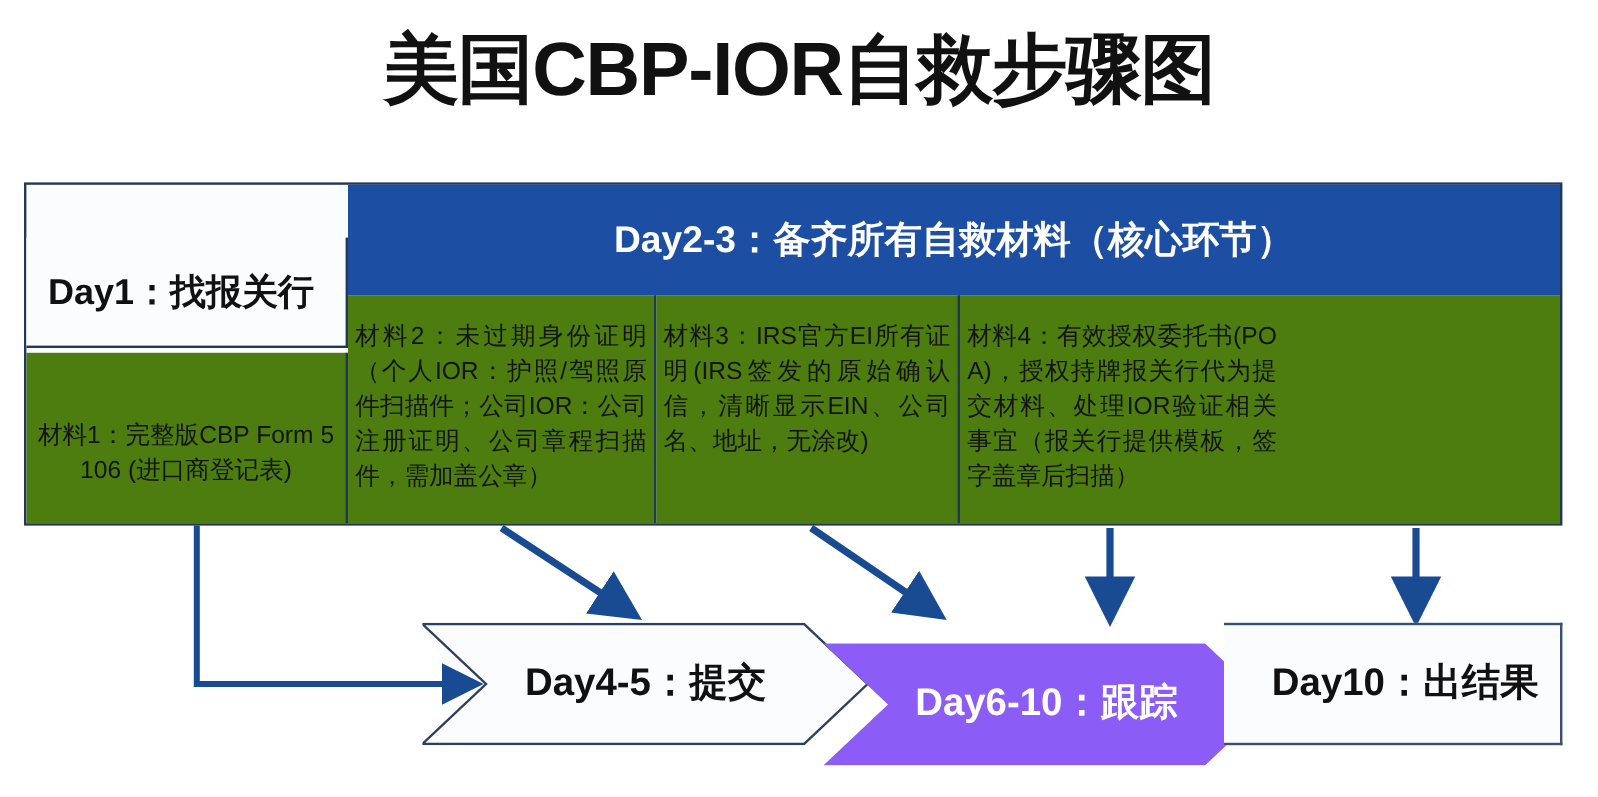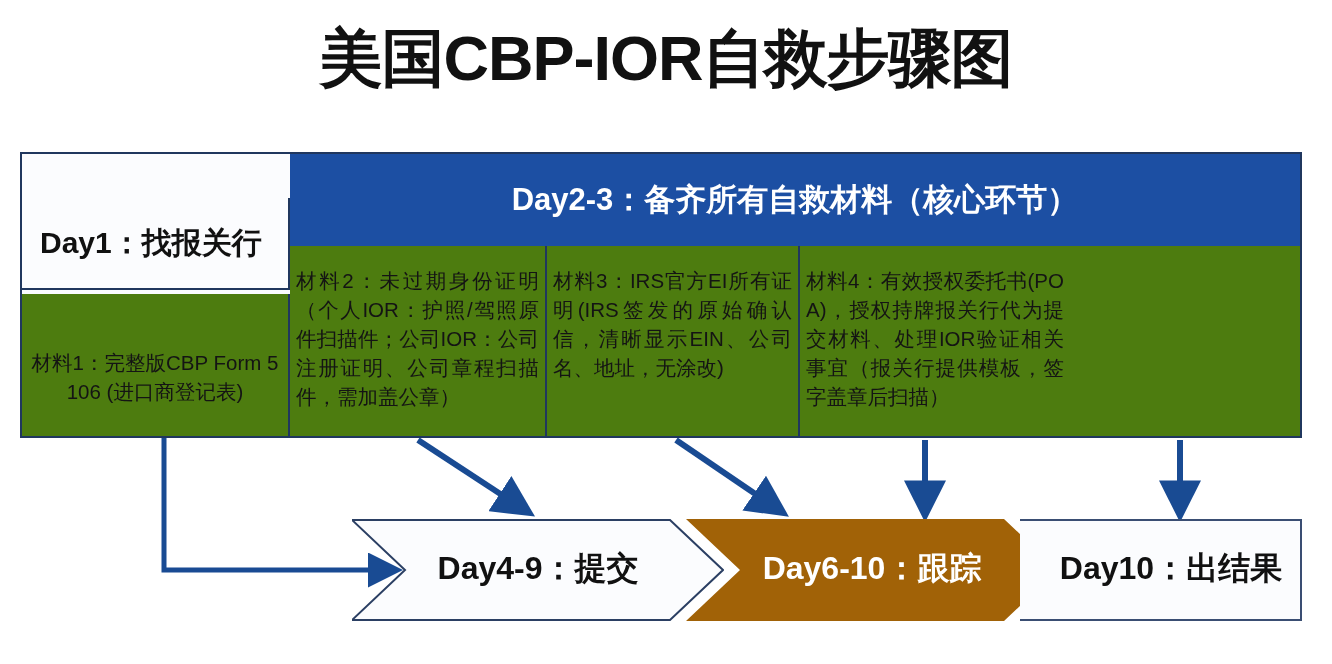--- a/index.html
+++ b/index.html
@@ -97,22 +97,23 @@
     left:0;width:372px;
     background:#fbfcfe;
     color:#111111;
     clip-path:polygon(0 0, 318px 0, 372px 51px, 318px 102px, 0 102px, 54px 51px);
   }
   .chev1-outline{
     position:absolute;left:0;top:0;width:372px;height:102px;
   }
   .chev2{
     left:334px;width:372px;
-    background:#a16207;color:#ffffff;
+    background:#8b5cf6;color:#ffffff;
     clip-path:polygon(0 0, 318px 0, 372px 51px, 318px 102px, 0 102px, 54px 51px);
+    margin-top:17px;
   }
   .chev3{
     left:668px;width:282px;
     background:#fbfcfe;color:#111111;
     border:2px solid #3a4e73;
     border-left:none;
   }
   .chev3-inner{padding-left:22px;}
 </style>
 </head>
@@ -163,21 +164,21 @@
     <line x1="676" y1="440" x2="782" y2="512" stroke="#194b93" stroke-width="6" marker-end="url(#ah)"></line>
 
     <line x1="925" y1="440" x2="925" y2="514" stroke="#194b93" stroke-width="6" marker-end="url(#ah)"></line>
 
     <line x1="1180" y1="440" x2="1180" y2="514" stroke="#194b93" stroke-width="6" marker-end="url(#ah)"></line>
   </svg>
 
   <div class="chev-band">
 
     <div class="chev chev1">
-      <span>Day4-9：提交</span>
+      <span>Day4-5：提交</span>
     </div>
     <svg class="chev1-outline" viewBox="0 0 372 102" width="372" height="102">
       <polygon points="0,1 318,1 371,51 318,101 0,101 53,51" fill="none" stroke="#2b3f63" stroke-width="2"></polygon>
     </svg>
 
     <div class="chev chev2">
       <span>Day6-10：跟踪</span>
     </div>
 
     <div class="chev chev3">

